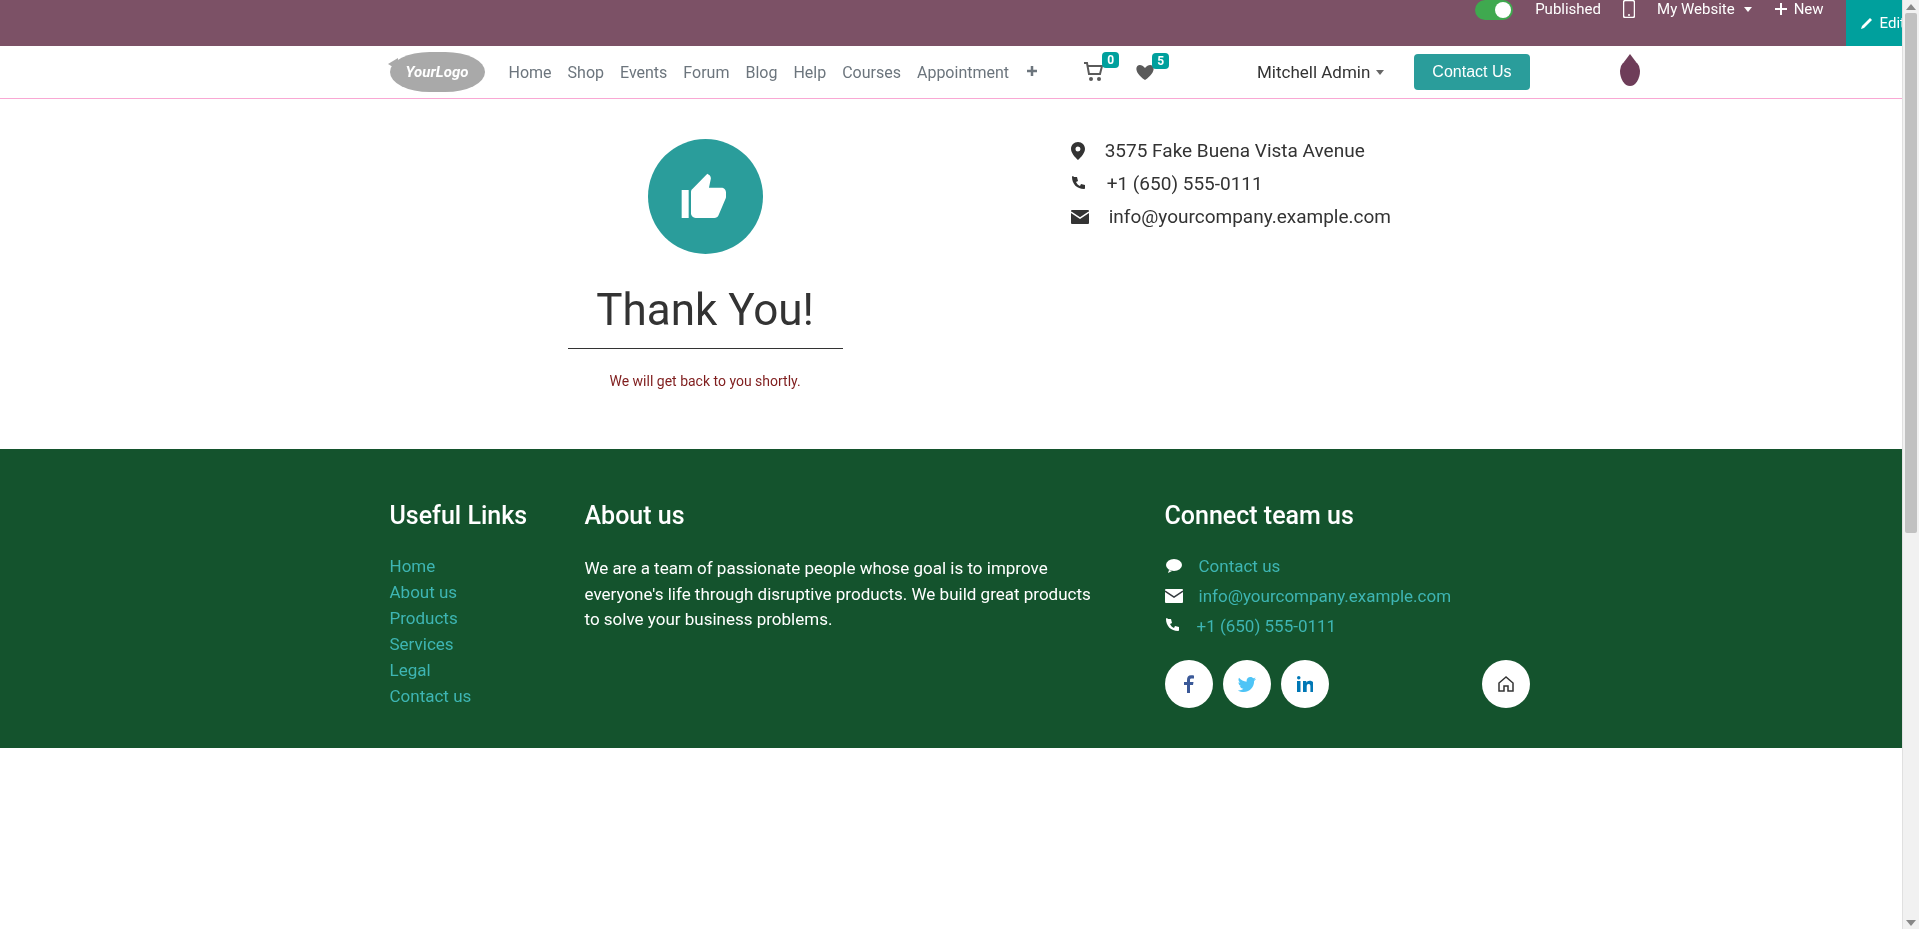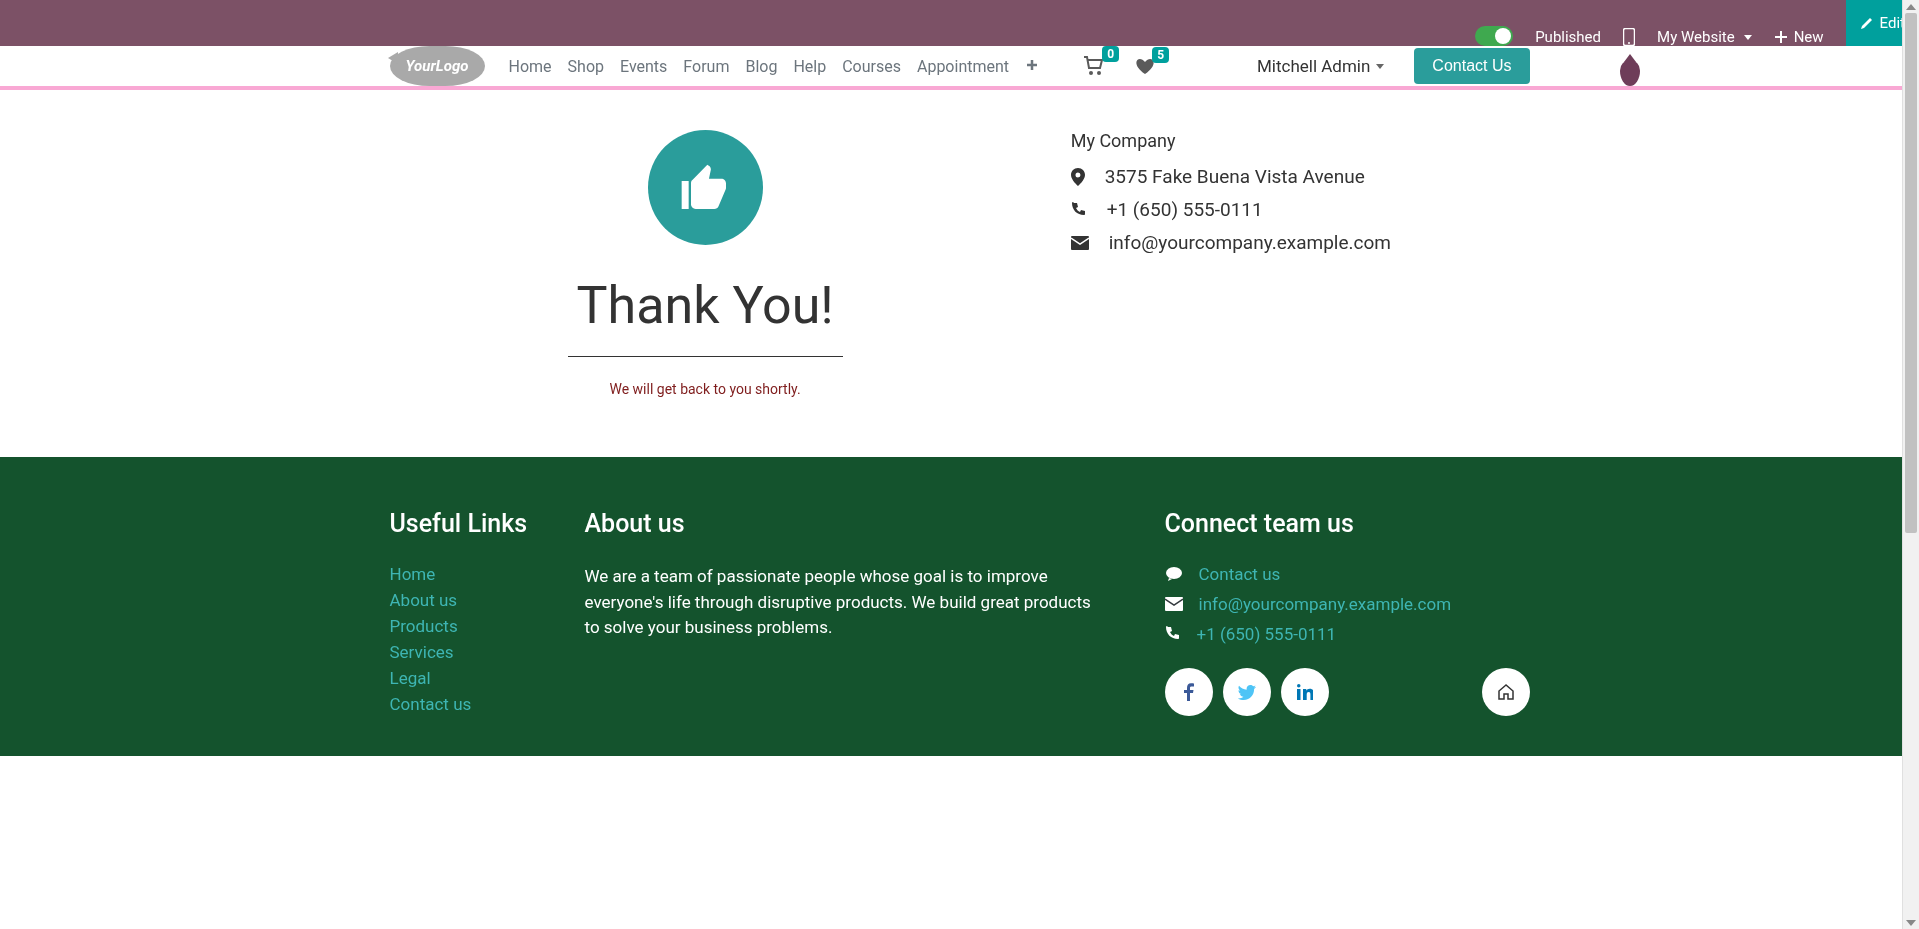--- a/index.html
+++ b/index.html
@@ -15,32 +15,32 @@
       color: #fff;
       font-size: 15px;
     }
     .admin-left { display: flex; align-items: center; gap: 24px; }
     .apps-icon { display: grid; grid-template-columns: repeat(3, 5px); grid-template-rows: repeat(3, 5px); gap: 2px; cursor: pointer; }
     .apps-icon span { background: #fff; width: 5px; height: 5px; }
     .brand { font-weight: 600; font-size: 18px; margin-left: 4px; margin-right: 8px; }
     .admin-menu { display: flex; gap: 32px; }
     .admin-menu a { color: #fff; text-decoration: none; cursor: pointer; }
     .admin-spacer { flex: 1; }
-    .admin-right { display: flex; align-items: flex-end; gap: 22px; }
+    .admin-right { display: flex; align-items: flex-start; gap: 22px; }
     .toggle { width: 38px; height: 20px; background: #3fa94f; border-radius: 10px; position: relative; cursor: pointer; }
     .toggle-knob { position: absolute; right: 2px; top: 2px; width: 16px; height: 16px; background: #fff; border-radius: 50%; }
     .admin-right a { color: #fff; text-decoration: none; display: flex; align-items: center; gap: 6px; cursor: pointer; }
     .edit-btn { background: #00a09d; height: 46px; margin-right: -12px; padding: 0 14px; display: flex; align-items: center; gap: 6px; cursor: pointer; margin-left: 0; }
     .caret-down { width: 0; height: 0; border-left: 4px solid transparent; border-right: 4px solid transparent; border-top: 5px solid #fff; display: inline-block; margin-left: 3px; }
     .device-icon svg, .pencil-icon svg, .plus-icon svg { display: block; }
 
     
     .site-nav {
-      height: 44px;
-      border-bottom: 4px solid #f9a8d4;
+      height: 53px;
+      border-bottom: 1px solid #f9a8d4;
       display: flex;
       align-items: center;
       padding: 7px calc((100% - 1140px)/2);
       position: relative;
     }
     .logo {
       width: 95px; height: 40px; background: #a9a9a9; border-radius: 50% / 60%;
       display: flex; align-items: center; justify-content: center; color: #fff;
       font-style: italic; font-weight: 700; font-size: 15px; position: relative;
       margin-right: 24px;
@@ -75,21 +75,21 @@
       transform: rotate(180deg);
       cursor: pointer;
     }
     .drop::after { content:""; position:absolute; left:50%; bottom:-6px; transform: translateX(-50%); border-left: 6px solid transparent; border-right: 6px solid transparent; border-top: 8px solid #6e3d59; }
 
     
     .content { display: flex; padding: 40px calc((100% - 1140px)/2) 60px; }
     .col-left { width: 58%; text-align: center; padding-right: 30px; }
     .col-right { width: 42%; padding-left: 20px; color: #333; font-size: 17px; }
     .thumb-circle { width: 115px; height: 115px; background: #2a9d9b; border-radius: 50%; margin: 0 auto 30px; display: flex; align-items: center; justify-content: center; }
-    .thank-title { font-size: 52px; font-weight: 400; color: #333; margin-bottom: 20px; }
+    .thank-title { font-size: 44px; font-weight: 400; color: #333; margin-bottom: 12px; }
     .hr-short { width: 275px; border-top: 1px solid #333; margin: 0 auto 24px; }
     .success-line { font-size: 20px; color: #333; display: flex; align-items: center; justify-content: center; gap: 6px; margin-bottom: 12px; }
     .success-line strong { font-weight: 700; }
     .shortly { font-size: 14px; color: #7f1d1d; }
     .company-name { font-size: 18px; margin-bottom: 14px; }
     .info-row { display: flex; align-items: center; gap: 20px; margin-bottom: 10px; font-size: 19px; }
     .info-row svg { flex-shrink: 0; }
 
     
     .footer { background: #14532d; color: #fff; padding: 52px calc((100% - 1140px)/2) 40px; display: flex; gap: 0; }
@@ -205,21 +205,20 @@
     <div class="thumb-circle">
       <svg width="56" height="56" viewBox="0 0 24 24" fill="#fff">
           <path d="M2 21h3V9H2v12zm19-11c0-1.1-.9-2-2-2h-5.3l.8-3.8v-.3c0-.4-.2-.8-.4-1.1L13 2 6.6 8.6C6.2 8.9 6 9.4 6 10v9c0 1.1.9 2 2 2h8c.8 0 1.5-.5 1.8-1.2l3-7c.1-.2.2-.5.2-.8v-2z"></path>
         </svg>
     </div>
     <h1 class="thank-title">Thank You!</h1>
     <div class="hr-short"></div>
     <div class="shortly">We will get back to you shortly.</div>
   </div>
   <div class="col-right">
-    <div class="company-name">My Company</div>
     <div class="info-row">
       <svg width="14" height="18" viewBox="0 0 14 18">
           <path d="M7 0C3 0 0 3 0 7c0 5 7 11 7 11s7-6 7-11c0-4-3-7-7-7zm0 9.5A2.5 2.5 0 117 4.5a2.5 2.5 0 010 5z" fill="#333"></path>
         </svg>
       <span>3575 Fake Buena Vista Avenue</span>
     </div>
     <div class="info-row">
       <svg width="16" height="16" viewBox="0 0 16 16">
           <path d="M3 1l3 0 1 4-2 1c1 2 2 3 4 4l1-2 4 1 0 3c0 1-1 1-1 1-7 0-12-5-12-12 0 0 0-1 1-1z" fill="#333"></path>
         </svg>

